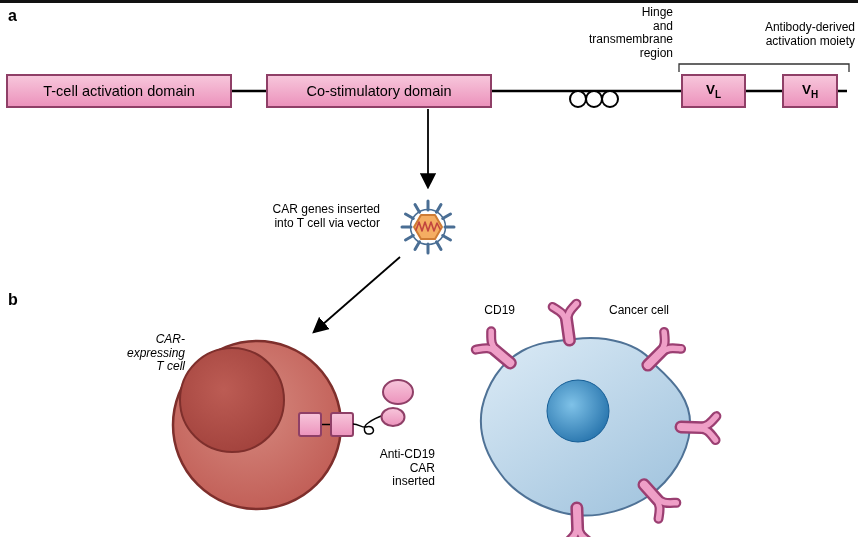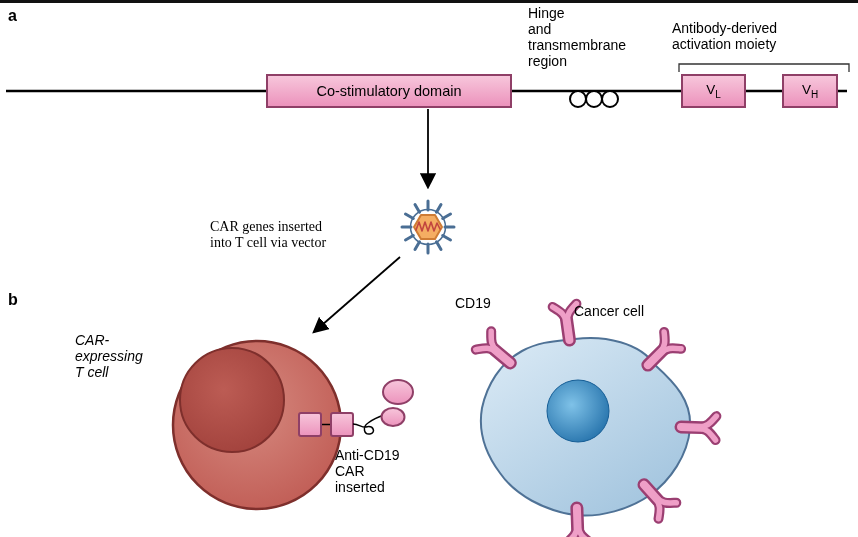--- a/index.html
+++ b/index.html
@@ -7,30 +7,30 @@
   .figure {
     position:relative; width:858px; height:537px; background:#fff;
     border-top:3px solid #111;
     font-family:"Liberation Sans", sans-serif; color:#000; overflow:hidden;
   }
   .figure svg { position:absolute; left:0; top:0; }
   .panel-letter {
     position:absolute; font-size:16px; font-weight:bold; color:#000;
   }
   .label-text {
-    position:absolute; font-size:14px; line-height:1.14; color:#000;
-    white-space:pre-line; text-align:left;
+    position:absolute; font-size:12px; line-height:1.14; color:#000;
+    white-space:pre-line; text-align:right;
   }
   .domain-box {
     position:absolute; height:34px; display:flex; align-items:center; justify-content:center;
     background:linear-gradient(#f7c6db, #ec93bc);
     border:2px solid var(--pink-border, #8f3f67);
     font-size:14.5px; color:#000;
   }
-  .vbox { font-size:13.5px; }
+  .vbox { font-size:13.5px;font-weight:bold; }
   .vbox sub { font-size:10px; }
 </style>
 </head>
 <body>
 
 <div class="figure">
 
   <svg width="858" height="537" viewBox="0 0 858 537">
     <defs>
       <marker id="arrow" viewBox="0 0 10 10" refX="8.5" refY="5" markerWidth="9" markerHeight="9" orient="auto">
@@ -121,41 +121,44 @@
       <rect x="331" y="410" width="22" height="23" rx="2" fill="url(#pinkGrad)" stroke="#8f3f67" stroke-width="2"></rect>
       <path d="M353,421 C359,421 362,425 366,424 C374,422 376,430 370,431 C364,432 362,424 368,420 C372,417 378,414 384,412" fill="none" stroke="#000" stroke-width="1.5"></path>
       <ellipse cx="398" cy="389" rx="15" ry="12" fill="url(#pinkGrad)" stroke="#8f3f67" stroke-width="2"></ellipse>
       <ellipse cx="393" cy="414" rx="11.5" ry="9" fill="url(#pinkGrad)" stroke="#8f3f67" stroke-width="2"></ellipse>
     </g>
   </svg>
 
   <div class="panel-letter" style="left:8px; top:4px;">a</div>
   <div class="panel-letter" style="left:8px; top:288px;">b</div>
 
-  <div class="domain-box" style="left:266px; top:71px; width:246px;">
+  <div class="domain-box" style="left:6px; top:71px; width:226px;">
+    <span>T-cell activation domain</span>
+  </div>
+  <div class="domain-box" style="left:266px; top:71px; width:226px;">
     <span>Co-stimulatory domain</span>
   </div>
   <div class="domain-box vbox" style="left:681px; top:71px; width:65px;">
     <span><span>V</span><sub>L</sub></span>
   </div>
   <div class="domain-box vbox" style="left:782px; top:71px; width:56px;">
     <span><span>V</span><sub>H</sub></span>
   </div>
 
   <div class="label-text" style="left:528px; top:3px; width:145px;">Hinge
 and
 transmembrane
 region</div>
   <div class="label-text" style="left:672px; top:18px; width:183px;">Antibody-derived
 activation moiety</div>
-  <div class="label-text" style="left:210px; top:216px; width:170px;font-family:Liberation Serif, serif;">CAR genes inserted
+  <div class="label-text" style="left:210px; top:200px; width:170px;">CAR genes inserted
 into T cell via vector</div>
 
   <div class="label-text" style="left:75px; top:330px; width:110px;font-style:italic;">CAR-
 expressing
 T cell</div>
   <div class="label-text" style="left:335px; top:445px; width:100px;">Anti-CD19
 CAR
 inserted</div>
-  <div class="label-text" style="left:455px; top:293px; width:60px;">CD19</div>
+  <div class="label-text" style="left:455px; top:301px; width:60px;">CD19</div>
   <div class="label-text" style="left:574px; top:301px; width:95px;">Cancer cell</div>
 
 </div>
 
 </body></html>

